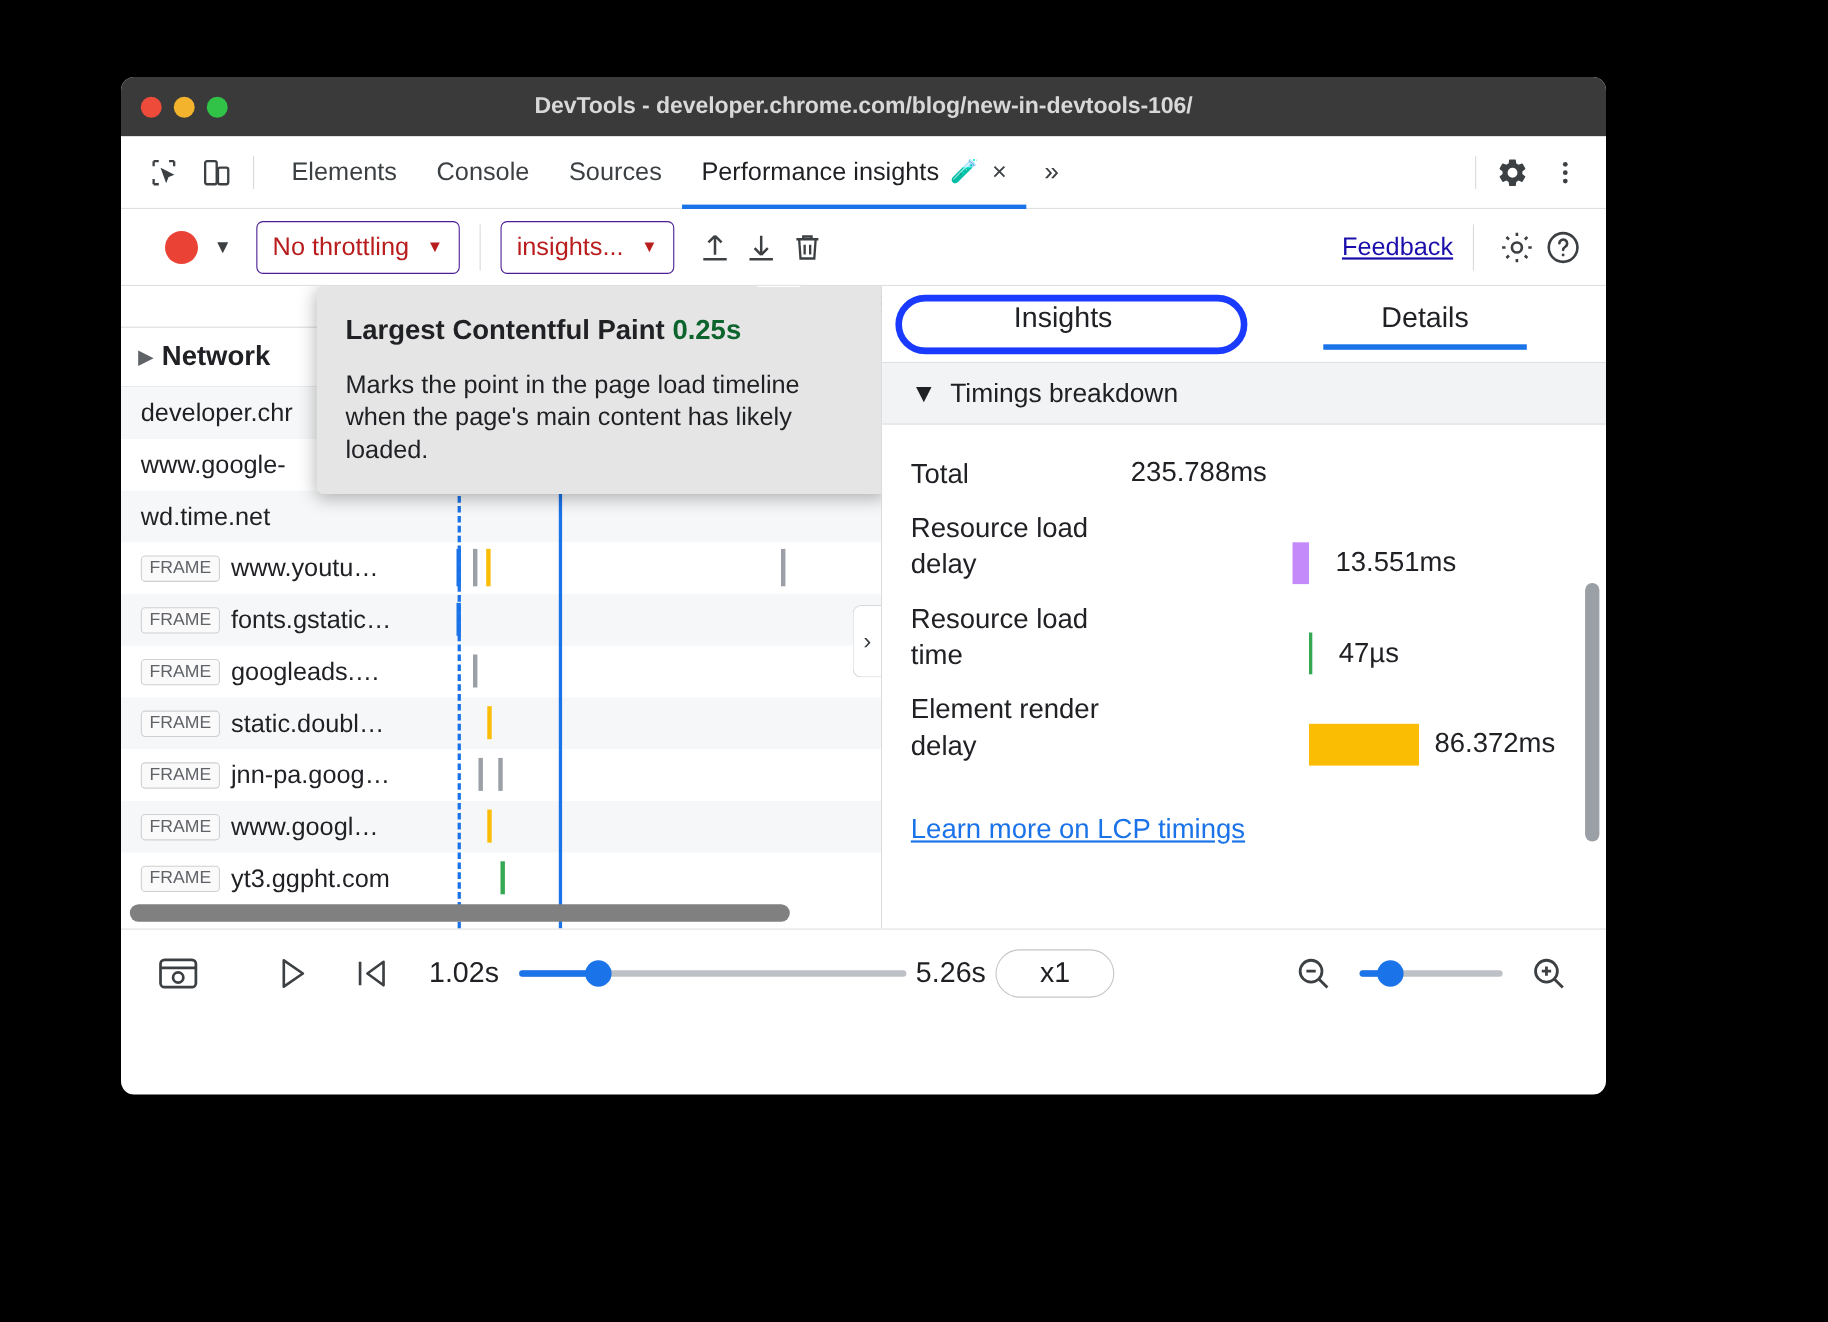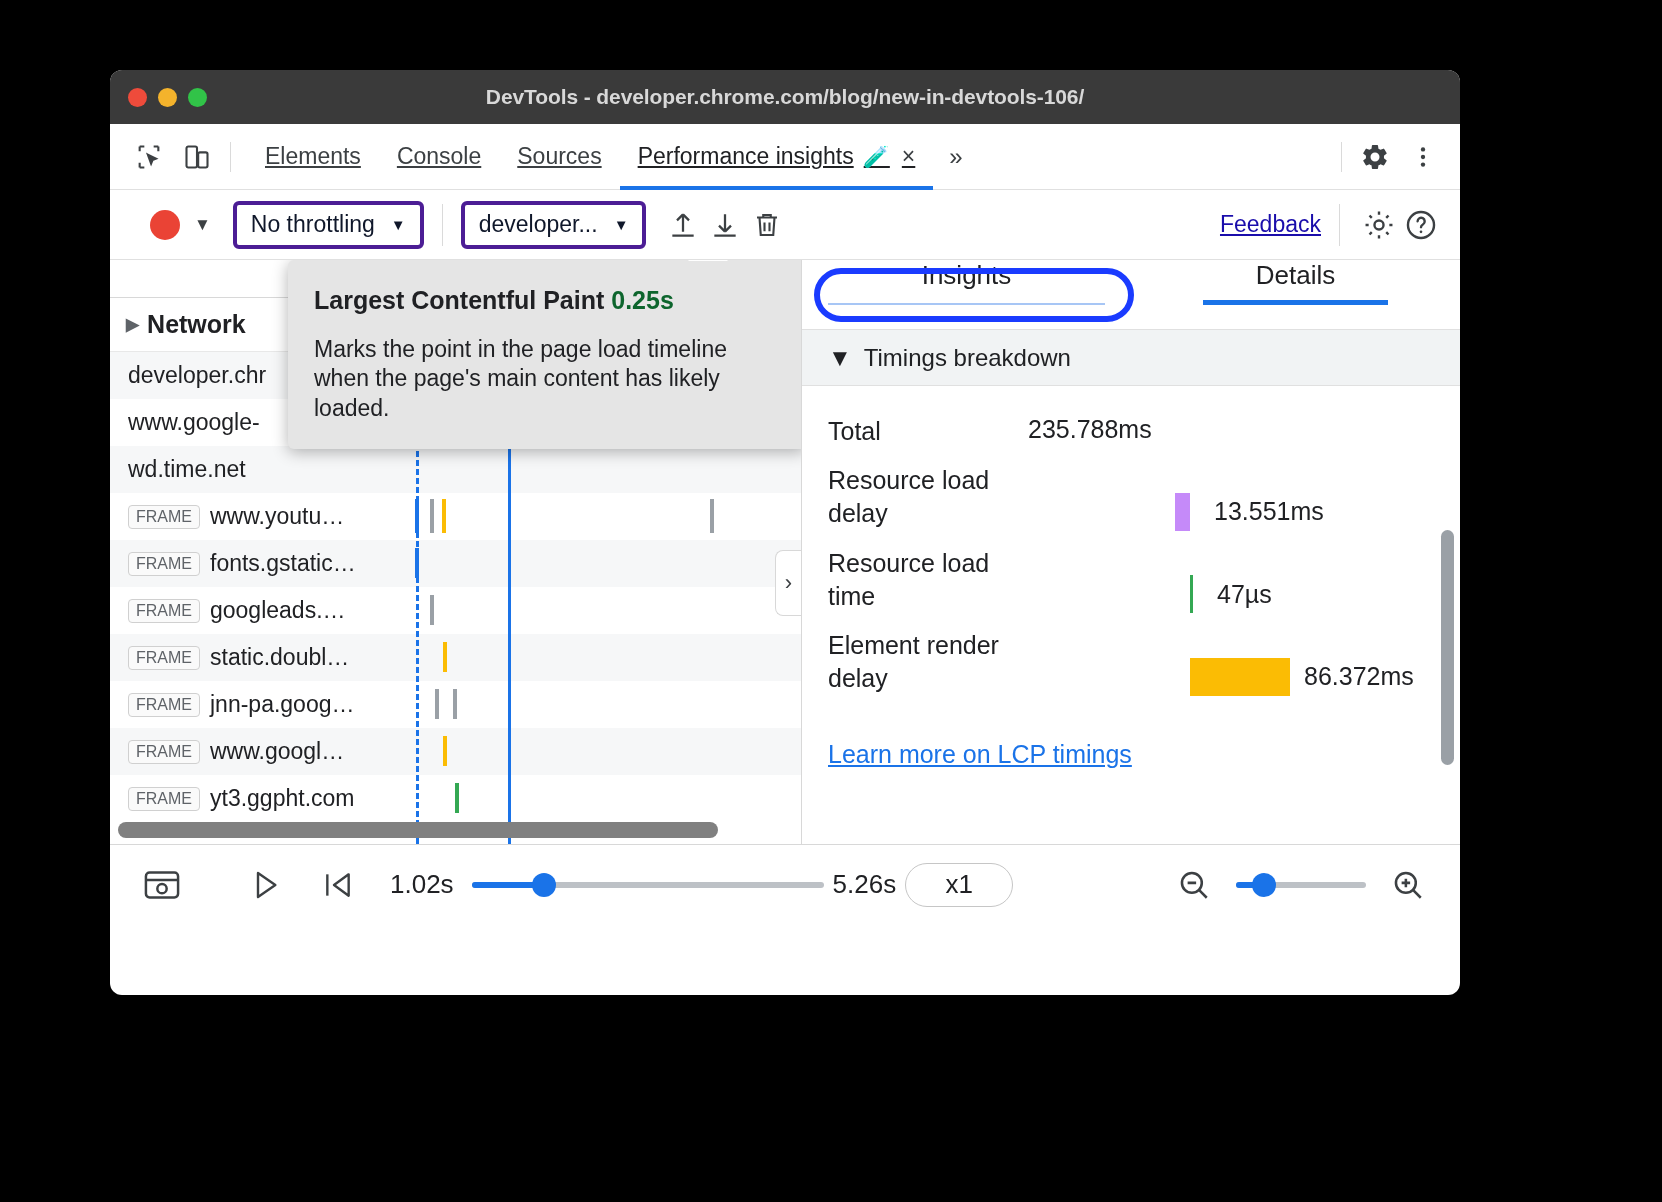--- a/index.html
+++ b/index.html
@@ -49,21 +49,21 @@
     position: relative;
   }
   .tb-icon { width: 34px; height: 34px; display: flex; align-items: center; justify-content: center; color: #5f6368; }
   #tabstrip .tb-icon:first-child { margin-left: 22px; }
   #tabstrip .tb-icon + .tb-icon { margin-left: 14px; }
   .vsep { width: 1px; height: 30px; background: #dadada; margin: 0 16px; }
   .tab {
     font-size: 23px; color: #3c4043;
     padding: 0 18px; height: 66px;
     display: flex; align-items: center; gap: 8px;
-    position: relative; white-space: nowrap; text-decoration: underline;
+    position: relative; white-space: nowrap;
   }
   .tab.active { color: #202124; }
   .tab.active::after {
     content: ""; position: absolute; left: 0; right: 0; bottom: 0;
     height: 4px; background: #1a73e8;
   }
   .tab .lab-icon { font-size: 21px; color: #3c4043; margin-left: 2px; }
   .tab .close-x { font-size: 23px; color: #3c4043; margin-left: 4px; }
   .chev-more { font-size: 24px; color: #3c4043; padding: 0 16px; }
   #tabstrip .right-tools { margin-left: auto; display: flex; align-items: center; padding-right: 20px; }
@@ -72,23 +72,23 @@
   #perftoolbar {
     height: 70px; background: #fff;
     display: flex; align-items: center;
     border-bottom: 1px solid #e0e0e0;
     padding: 0 18px;
     gap: 0;
   }
   .rec-dot { width: 30px; height: 30px; border-radius: 50%; background: #ea4335; margin-left: 22px; }
   .caret { font-size: 17px; color: #3c4043; margin-left: 14px; }
   .combo {
-    border: 4px solid #4c1d95; border-radius: 6px;
+    border: 1px solid #4c1d95; border-radius: 6px;
     height: 48px; display: flex; align-items: center;
-    padding: 0 14px; gap: 16px; font-size: 23px; color: #0f172a;
+    padding: 0 14px; gap: 16px; font-size: 23px; color: #b91c1c;
     background: #fff; white-space: nowrap;
   }
   .combo .cv { font-size: 15px; }
   #throttle-select { margin-left: 22px; }
   .tsep { width: 1px; height: 42px; background: #dadada; margin: 0 18px; }
   .tool-ico { width: 42px; height: 42px; display: flex; align-items: center; justify-content: center; color: #3c4043; }
   #feedback-link { margin-left: auto; font-size: 23px; color: #1a0dab; text-decoration: underline; white-space: nowrap; }
   #perftoolbar .after-feedback { display: flex; align-items: center; }
 
   
@@ -178,21 +178,21 @@
     content: ""; position: absolute; top: -19px; right: 78px;
     border-left: 20px solid transparent;
     border-right: 20px solid transparent;
     border-bottom: 20px solid #fff;
   }
   #tt-title { font-size: 25px; font-weight: bold; color: #202124; }
   #tt-value { color: #0d652d; font-weight: bold; }
   #tt-desc { margin-top: 20px; font-size: 23px; line-height: 1.28; color: #202124; }
 
   
-  #rtabs { height: 70px; display: flex; align-items: flex-start; position: relative; }
+  #rtabs { height: 70px; display: flex; align-items: center; position: relative; }
   .rtab {
     flex: 1; text-align: center; font-size: 26px; color: #202124;
     padding-bottom: 14px; position: relative;
   }
   .rtab.active::after {
     content: ""; position: absolute; left: 22%; right: 22%; bottom: 0;
     height: 5px; background: #1a73e8;
   }
   .rtab.under::after {
     content: ""; position: absolute; left: 8%; right: 8%; bottom: 0;
@@ -319,21 +319,21 @@
     <div class="caret">▼</div>
 
     <div class="combo" id="throttle-select">
       <span>No throttling</span>
       <span class="cv">▼</span>
     </div>
 
     <div class="tsep"></div>
 
     <div class="combo">
-      <span>developer...</span>
+      <span>insights...</span>
       <span class="cv">▼</span>
     </div>
 
     <div class="tool-ico" style="margin-left:16px">
       <svg width="32" height="32" viewBox="0 0 24 24" fill="none" stroke="#3c4043" stroke-width="1.7">
         <path d="M12 17V4M12 4l-4.5 4.5M12 4l4.5 4.5M4 20h16"></path>
       </svg>
     </div>
     <div class="tool-ico">
       <svg width="32" height="32" viewBox="0 0 24 24" fill="none" stroke="#3c4043" stroke-width="1.7">

